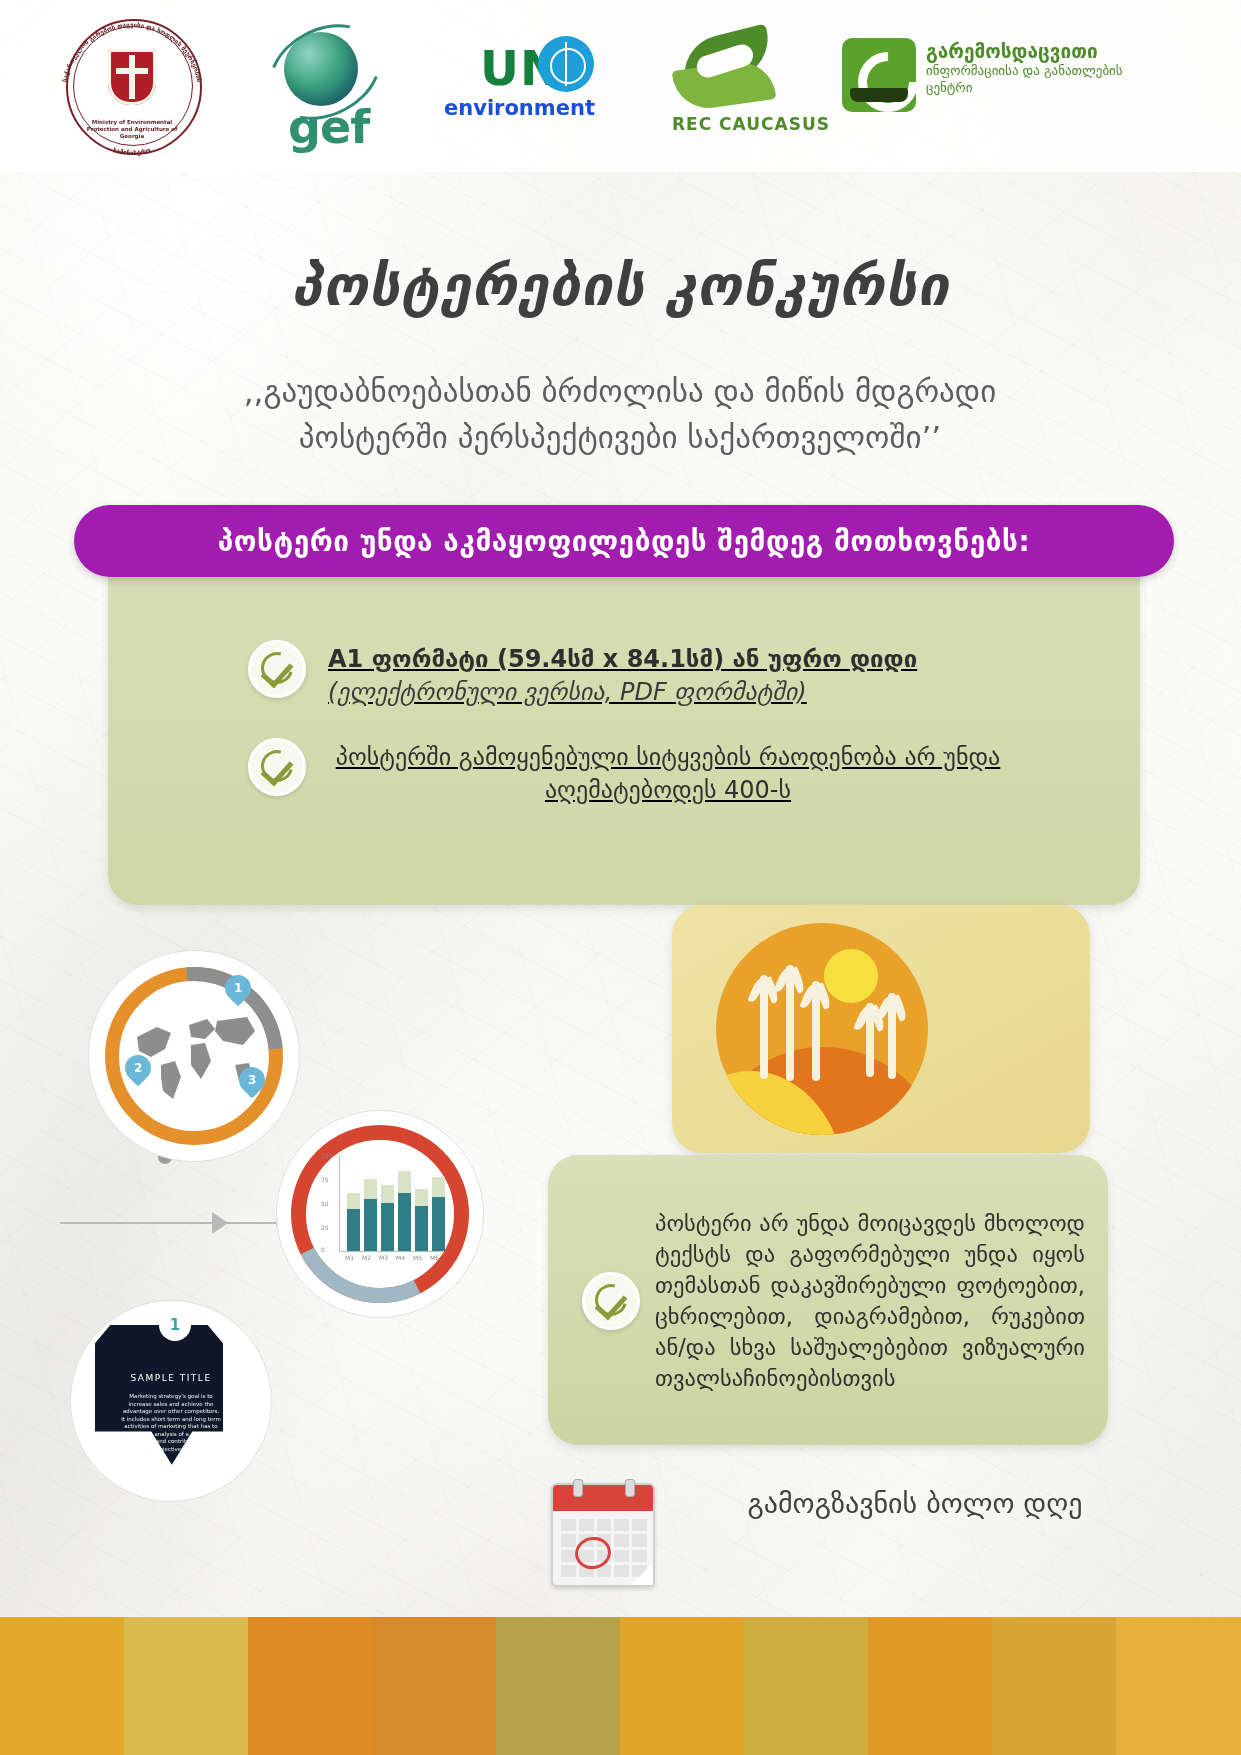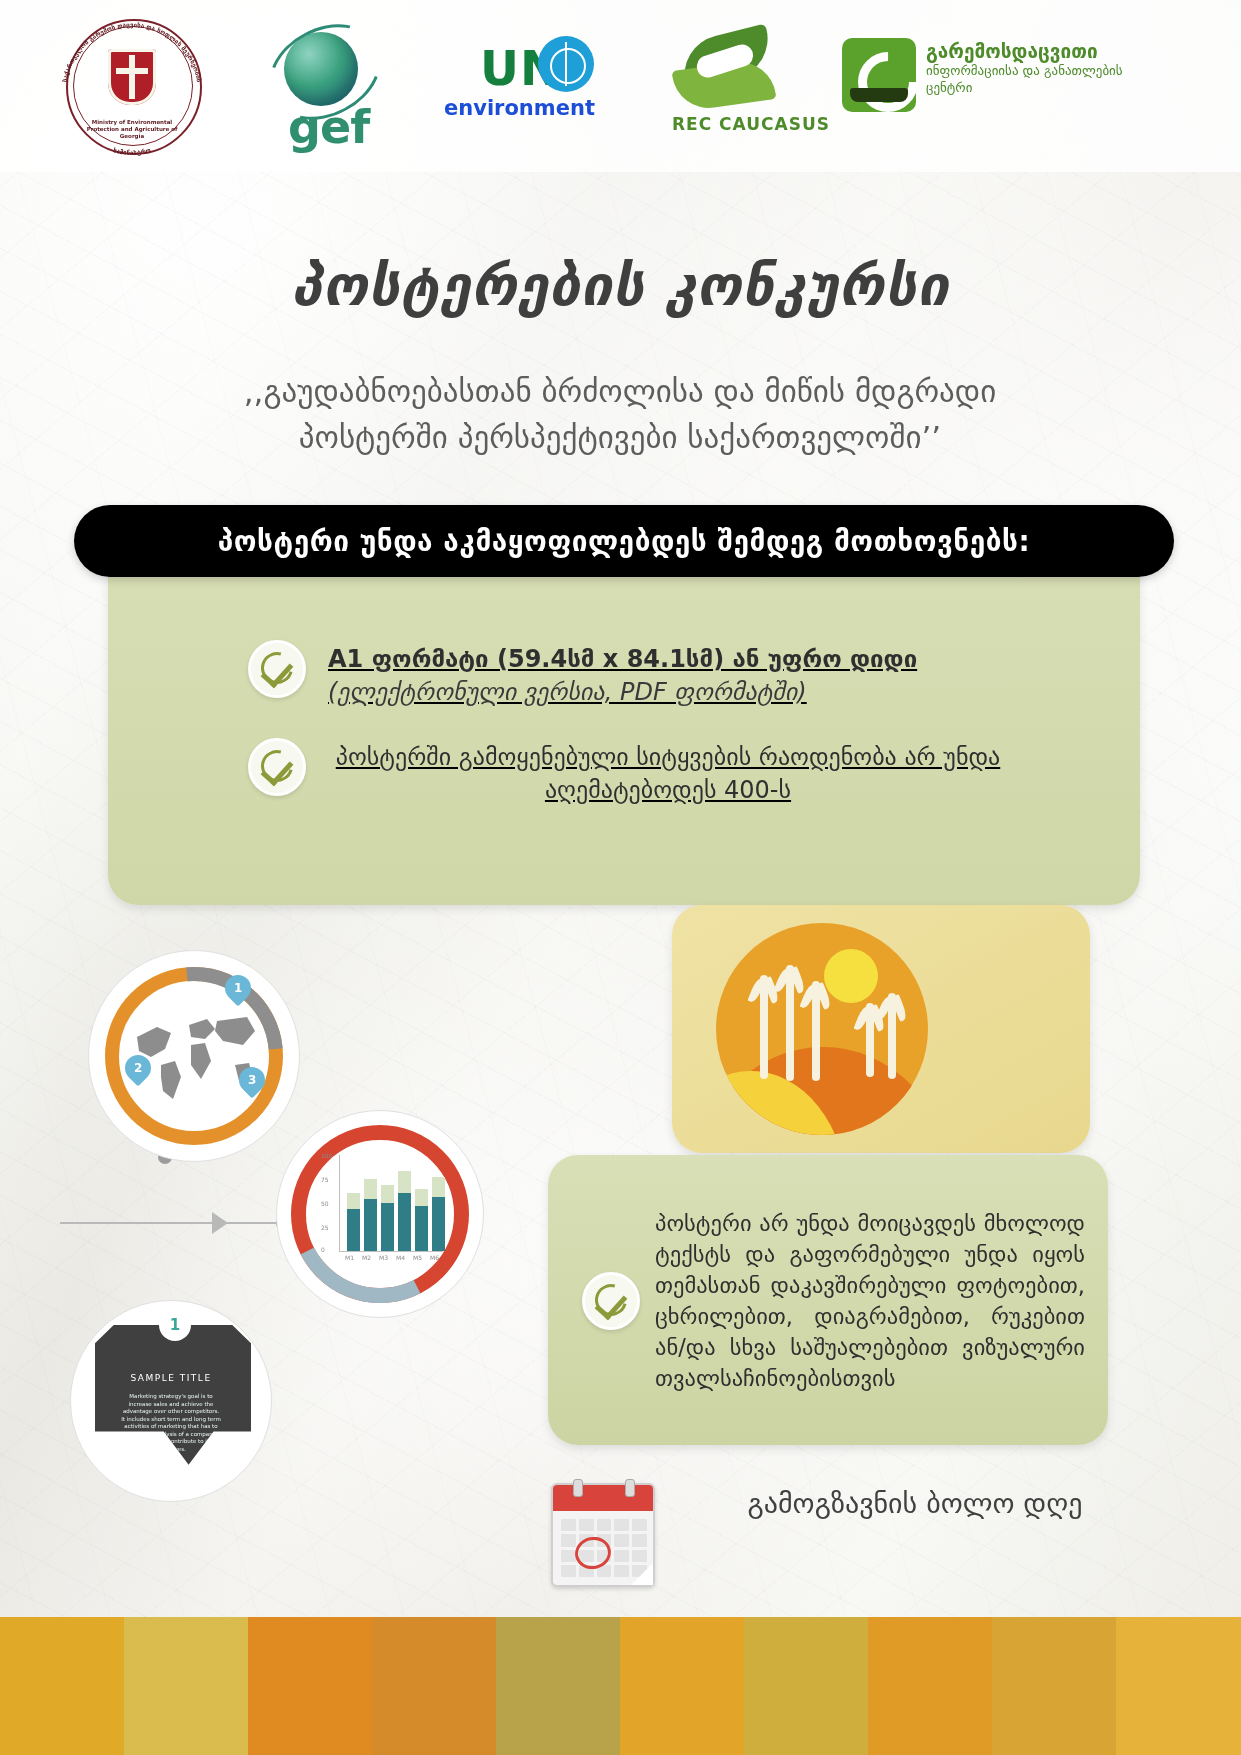--- a/index.html
+++ b/index.html
@@ -288,21 +288,21 @@
     background: linear-gradient(180deg, #d9dfb6 0%, #cfd7a8 100%);
     border-radius: 30px;
     box-shadow: 0 4px 10px rgba(0,0,0,0.10);
   }
   .req-header {
     position: absolute;
     left: 74px;
     top: 505px;
     width: 1100px;
     height: 72px;
-    background: #000000;
+    background: #a21caf;
     border-radius: 36px;
     box-shadow: 0 3px 8px rgba(0,0,0,0.18);
     display: flex;
     align-items: center;
     justify-content: center;
   }
   .req-header-text {
     color: #ffffff;
     font-size: 28px;
     font-weight: bold;
@@ -591,22 +591,22 @@
     position: absolute;
     left: 10px; top: 340px;
     width: 200px; height: 200px;
     border-radius: 50%;
     background: #ffffff;
     border: 1px solid #e0e0e0;
   }
   .ig-sample-inner {
     position: absolute;
     left: 24px; top: 24px;
-    width: 156px; height: 152px;
-    background: #404040;
+    width: 128px; height: 152px;
+    background: #0f172a;
     clip-path: polygon(12% 0,88% 0,100% 12%,100% 70%,76% 70%,60% 92%,44% 70%,0 70%,0 12%);
   }
   .ig-sample-num {
     position: absolute;
     left: 88px; top: 8px;
     width: 32px; height: 32px;
     border-radius: 50%;
     background: #ffffff;
     color: #3aa79a;
     font-size: 15px;

